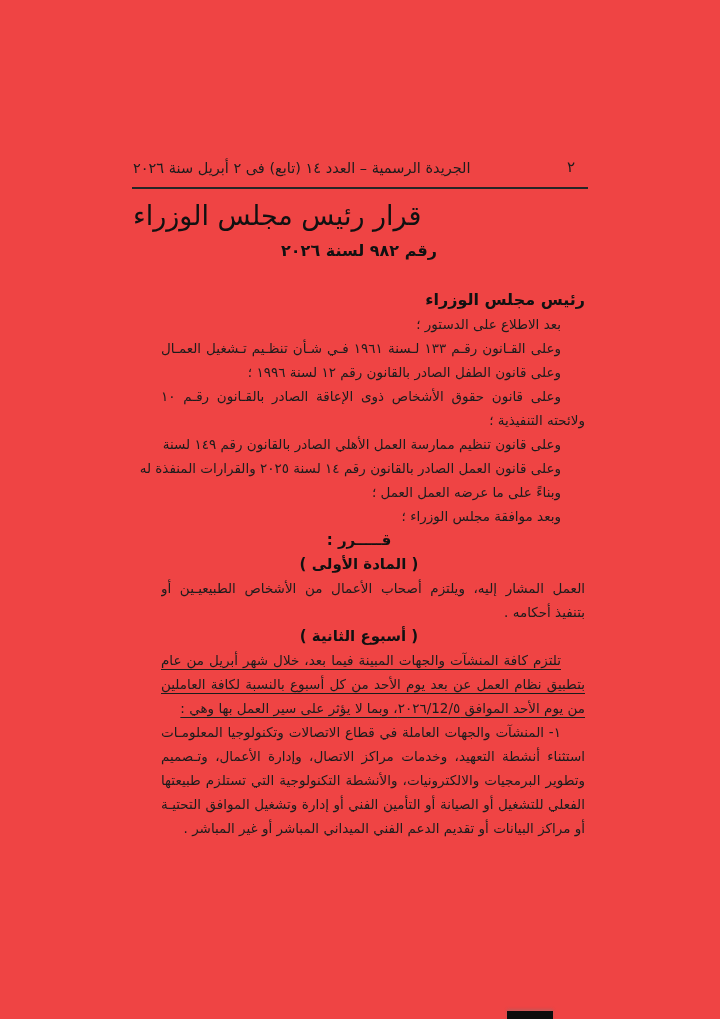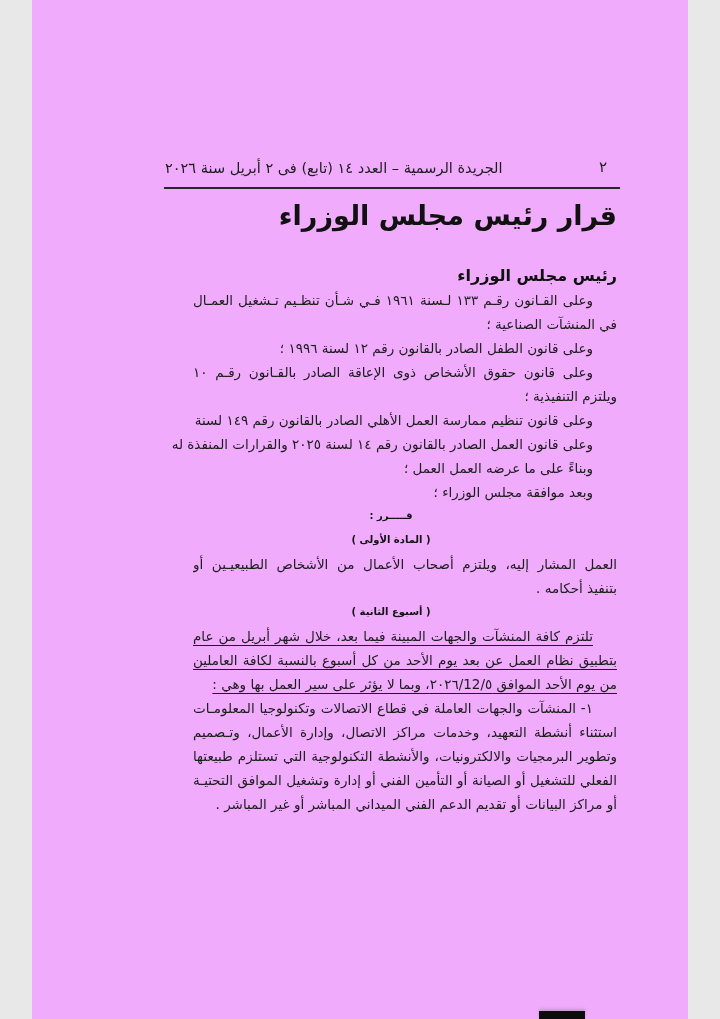--- a/index.html
+++ b/index.html
@@ -1,58 +1,58 @@
 <!DOCTYPE html>
 <html lang="ar"><head>
 <meta charset="utf-8">
 <style>
   html,body { margin:0; padding:0; background:#e8e8e8; }
   .page {
     position:relative;
-    width:656px; height:1019px;
+    width:720px; height:1019px;
     margin:0 auto;
-    background:#f0abfc;
+    background:#ef4444;
     font-family:"DejaVu Sans", sans-serif;
     color:#1c1c1c;
     overflow:hidden;
   }
   
   .header-row {
     position:absolute; top:158px; left:133px; width:452px;
     display:flex; justify-content:space-between; align-items:flex-end;
     font-size:14.5px;
   }
   .journal-line { direction:rtl; white-space:nowrap; }
   .page-num { padding-right:10px; font-size:15px; }
   .header-rule {
     position:absolute; top:187px; left:132px; width:456px;
     border-top:2.2px solid #262626;
   }
   
   .decree-title {
     position:absolute; top:200px; left:133px; width:452px;
-    text-align:right; direction:rtl;
-    font-size:27px; font-weight:bold; letter-spacing:0.5px;
+    text-align:left; direction:rtl;
+    font-size:27px; font-weight:normal; letter-spacing:0.5px;
     color:#111;
   }
   .decree-number {
     position:absolute; top:241px; left:133px; width:452px;
     text-align:center; direction:rtl;
     font-size:16px; font-weight:bold; color:#111;
   }
   
   .body-block {
     position:absolute; top:264px; left:133px; width:452px;
     direction:rtl; font-size:13.5px;
   }
   .line { height:24px; line-height:24px; text-align:right; overflow:hidden; }
-  .head-right { font-weight:bold; font-size:16px; color:#111; }
+  .head-right { font-weight:bold; font-size:16px; color:#111;margin-top:24px; }
   .ind  { padding-right:24px; }
   .fill { text-align:justify; text-align-last:justify;margin-left:28px; }
-  .ctr  { text-align:center; text-align-last:center; font-weight:bold; font-size:10px; color:#111; }
+  .ctr  { text-align:center; text-align-last:center; font-weight:bold; font-size:15px; color:#111; }
   .ul   { text-decoration:underline; text-underline-offset:4px; text-decoration-thickness:1px; }
   
   .bottom-scan-mark {
     position:absolute; left:507px; top:1011px; width:46px; height:8px;
     background:#0c0c0c;
     box-shadow:0 -2px 3px rgba(120,120,120,0.35);
   }
 </style>
 </head>
 <body>
@@ -60,29 +60,30 @@
 <div class="page">
 
   <div class="header-row">
     <div class="journal-line">الجريدة الرسمية – العدد ١٤ (تابع) فى ٢ أبريل سنة ٢٠٢٦</div>
     <div class="page-num">٢</div>
   </div>
 
   <div class="header-rule"></div>
 
   <div class="decree-title">قرار رئيس مجلس الوزراء</div>
+  <div class="decree-number">رقم ٩٨٢ لسنة ٢٠٢٦</div>
 
   <div class="body-block">
     <div class="line head-right">رئيس مجلس الوزراء</div>
 
+    <div class="line ind">بعد الاطلاع على الدستور ؛</div>
     <div class="line ind fill">وعلى القـانون رقـم ١٣٣ لـسنة ١٩٦١ فـي شـأن تنظـيم تـشغيل العمـال</div>
-    <div class="line">في المنشآت الصناعية ؛</div>
     <div class="line ind">وعلى قانون الطفل الصادر بالقانون رقم ١٢ لسنة ١٩٩٦ ؛</div>
     <div class="line ind fill">وعلى قانون حقوق الأشخاص ذوى الإعاقة الصادر بالقـانون رقـم ١٠ لـسنة ٢٠١٨</div>
-    <div class="line">ويلتزم التنفيذية ؛</div>
+    <div class="line">ولائحته التنفيذية ؛</div>
     <div class="line ind">وعلى قانون تنظيم ممارسة العمل الأهلي الصادر بالقانون رقم ١٤٩ لسنة ٢٠١٩ ؛</div>
     <div class="line ind">وعلى قانون العمل الصادر بالقانون رقم ١٤ لسنة ٢٠٢٥ والقرارات المنفذة له ؛</div>
     <div class="line ind">وبناءً على ما عرضه العمل العمل ؛</div>
     <div class="line ind">وبعد موافقة مجلس الوزراء ؛</div>
 
     <div class="line ctr">قـــــرر :</div>
     <div class="line ctr">( المادة الأولى )</div>
 
     <div class="line fill">العمل المشار إليه، ويلتزم أصحاب الأعمال من الأشخاص الطبيعيـين أو الاعتبـاريين</div>
     <div class="line">بتنفيذ أحكامه .</div>

